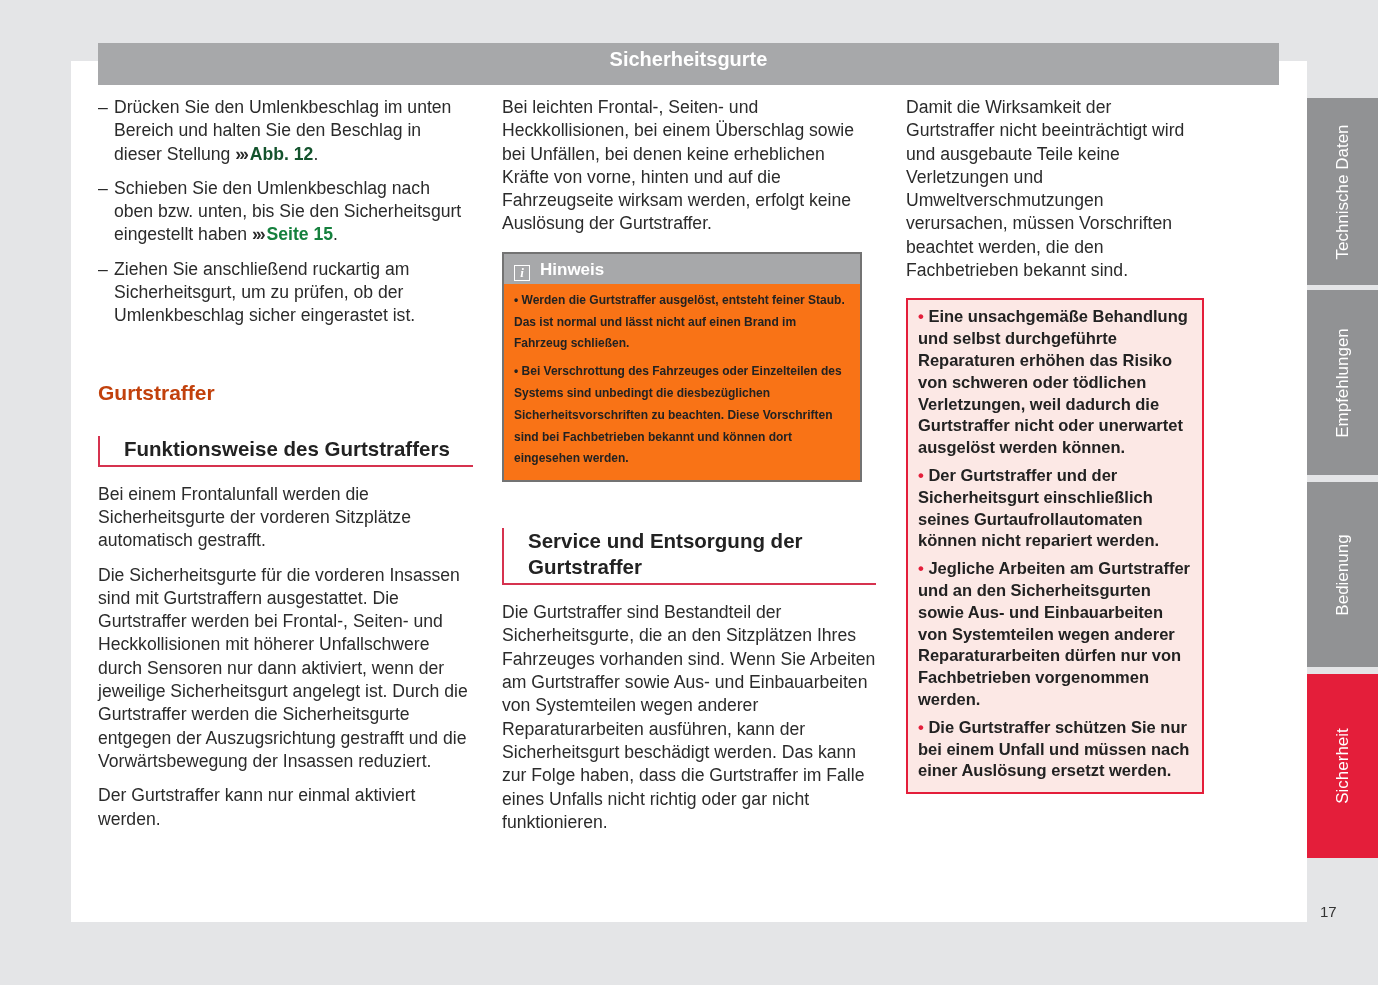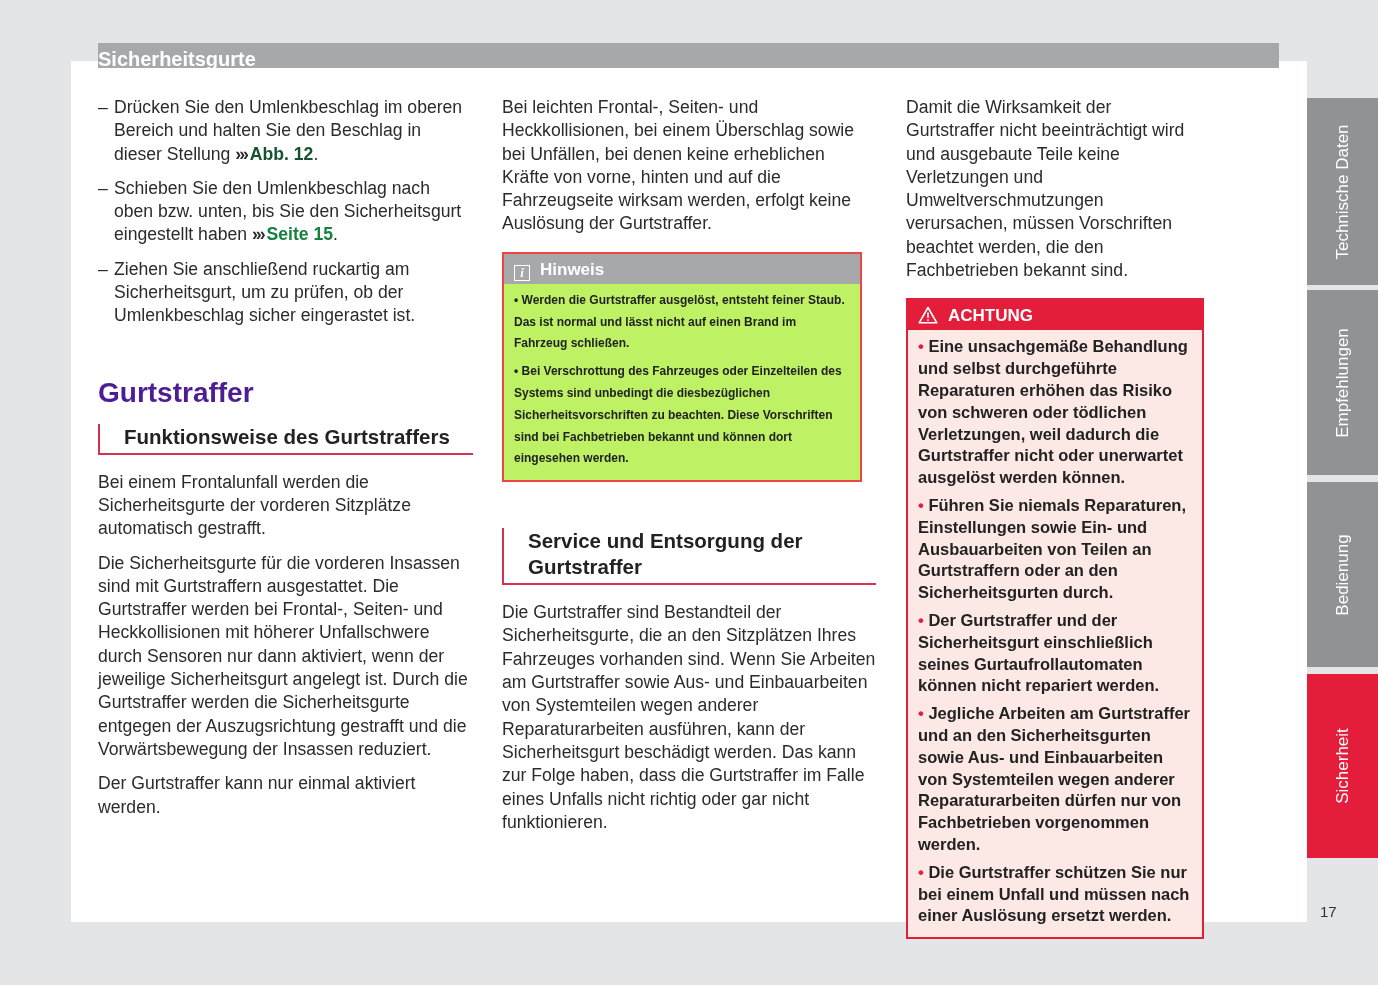--- a/index.html
+++ b/index.html
@@ -4,41 +4,41 @@
 <style>
   html, body { margin:0; padding:0; }
   body {
     width:1378px; height:985px; position:relative; overflow:hidden;
     background:#e4e5e7;
     font-family:"Liberation Sans", "DejaVu Sans", sans-serif;
     color:#2b2b2b;
   }
   .page { position:absolute; left:71px; top:61px; width:1236px; height:861px; background:#ffffff; }
   .header-bar {
-    position:absolute; left:98px; top:43px; width:1181px; height:25px;
+    position:absolute; left:98px; top:43px; width:1181px; height:42px;
     background:#a7a8aa; color:#ffffff; font-weight:bold; font-size:20px;
-    line-height:33px;
+    text-align:center; line-height:33px;
   }
   .col { position:absolute; top:96px; font-size:17.6px; line-height:23.3px; }
   .col1 { left:98px; width:375px; }
   .col2 { left:502px; width:374px; }
   .col3 { left:906px; width:298px; }
   p { margin:0 0 11px 0; }
   .step { position:relative; padding-left:16px; margin:0 0 11px 0; }
   .step .dash { position:absolute; left:0; top:0; }
   .ref-arrow { font-weight:bold; letter-spacing:-2px; margin-right:3px; }
   .ref-red { color:#14532d; font-weight:bold; }
   .ref-gray { color:#15803d; font-weight:bold; }
-  h1.chapter { margin:50px 0 16px 0; color:#4c1d95; font-size:28px; font-weight:bold; line-height:30px; }
+  h1.chapter { margin:50px 0 28px 0; color:#c2410c; font-size:21px; font-weight:bold; line-height:30px; }
   h2.section {
     margin:0 0 16px 0; font-size:20.5px; font-weight:bold; line-height:26px;
     border-left:2px solid #d6324f; border-bottom:2px solid #d6324f;
     padding:0 0 3px 24px; color:#222;
   }
-  .note-box { border:2px solid #ef4444; background:#bef264; margin:16px 14px 46px 0; }
+  .note-box { border:2px solid #737373; background:#f97316; margin:16px 14px 46px 0; }
   .note-head { background:#a7a8aa; color:#fff; font-weight:bold; font-size:17px; height:30px; line-height:32px; padding-left:10px; }
   .note-body { padding:6px 10px 4px 10px; font-weight:bold; font-size:12px; line-height:21.8px; color:#222; }
   .note-body .item { margin-bottom:6px; }
   .warn-box { border:2px solid #e41e3a; background:#fce8e5; margin:16px 0 0 0; }
   .warn-head { background:#e41e3a; color:#fff; font-weight:bold; font-size:17px; height:30px; line-height:32px; padding-left:10px; }
   .warn-body { padding:6px 10px 4px 10px; font-weight:bold; font-size:16.5px; line-height:21.8px; color:#222; }
   .warn-body .item { margin-bottom:6px; }
   .bullet-red { color:#e41e3a; }
   .icon-box {
     display:inline-block; width:16px; height:16px; border:1.5px solid #fff; box-sizing:border-box;
@@ -62,21 +62,21 @@
 
 <div class="page"></div>
 
 <div class="header-bar">
   <span>Sicherheitsgurte</span>
 </div>
 
 <div class="col col1">
   <div class="step">
     <span class="dash">–</span>
-    <span>Drücken Sie den Umlenkbeschlag im oberen Bereich und halten Sie den Beschlag in dieser Stellung</span>
+    <span>Drücken Sie den Umlenkbeschlag im unten Bereich und halten Sie den Beschlag in dieser Stellung</span>
     <span class="ref-arrow">›››</span><a class="ref-red">Abb. 12</a><span>.</span>
   </div>
   <div class="step">
     <span class="dash">–</span>
     <span>Schieben Sie den Umlenkbeschlag nach oben bzw. unten, bis Sie den Sicherheitsgurt eingestellt haben</span>
     <span class="ref-arrow">›››</span><a class="ref-gray">Seite 15</a><span>.</span>
   </div>
   <div class="step">
     <span class="dash">–</span>
     <span>Ziehen Sie anschließend ruckartig am Sicherheitsgurt, um zu prüfen, ob der Umlenkbeschlag sicher eingerastet ist.</span>
@@ -110,37 +110,24 @@
   </div>
 
   <h2 class="section">Service und Entsorgung der Gurtstraffer</h2>
   <p>Die Gurtstraffer sind Bestandteil der Sicherheitsgurte, die an den Sitzplätzen Ihres Fahrzeuges vorhanden sind. Wenn Sie Arbeiten am Gurtstraffer sowie Aus- und Einbauarbeiten von Systemteilen wegen anderer Reparaturarbeiten ausführen, kann der Sicherheitsgurt beschädigt werden. Das kann zur Folge haben, dass die Gurtstraffer im Falle eines Unfalls nicht richtig oder gar nicht funktionieren.</p>
 </div>
 
 <div class="col col3">
   <p>Damit die Wirksamkeit der Gurtstraffer nicht beeinträchtigt wird und ausgebaute Teile keine Verletzungen und Umweltverschmutzungen verursachen, müssen Vorschriften beachtet werden, die den Fachbetrieben bekannt sind.</p>
 
   <div class="warn-box">
-    <div class="warn-head">
-      <span class="icon-warn">
-        <svg width="20" height="18" viewBox="0 0 20 18">
-          <path d="M10 1.5 L18.8 16.8 L1.2 16.8 Z" fill="none" stroke="#fff" stroke-width="1.6" stroke-linejoin="round"></path>
-          <rect x="9.2" y="6.5" width="1.6" height="5.5" fill="#fff"></rect>
-          <rect x="9.2" y="13.3" width="1.6" height="1.6" fill="#fff"></rect>
-        </svg>
-      </span><span>ACHTUNG</span>
-    </div>
     <div class="warn-body">
       <div class="item">
         <span class="bullet-red">•</span>
         <span>Eine unsachgemäße Behandlung und selbst durchgeführte Reparaturen erhöhen das Risiko von schweren oder tödlichen Verletzungen, weil dadurch die Gurtstraffer nicht oder unerwartet ausgelöst werden können.</span>
-      </div>
-      <div class="item">
-        <span class="bullet-red">•</span>
-        <span>Führen Sie niemals Reparaturen, Einstellungen sowie Ein- und Ausbauarbeiten von Teilen an Gurtstraffern oder an den Sicherheitsgurten durch.</span>
       </div>
       <div class="item">
         <span class="bullet-red">•</span>
         <span>Der Gurtstraffer und der Sicherheitsgurt einschließlich seines Gurtaufrollautomaten können nicht repariert werden.</span>
       </div>
       <div class="item">
         <span class="bullet-red">•</span>
         <span>Jegliche Arbeiten am Gurtstraffer und an den Sicherheitsgurten sowie Aus- und Einbauarbeiten von Systemteilen wegen anderer Reparaturarbeiten dürfen nur von Fachbetrieben vorgenommen werden.</span>
       </div>
       <div class="item">

